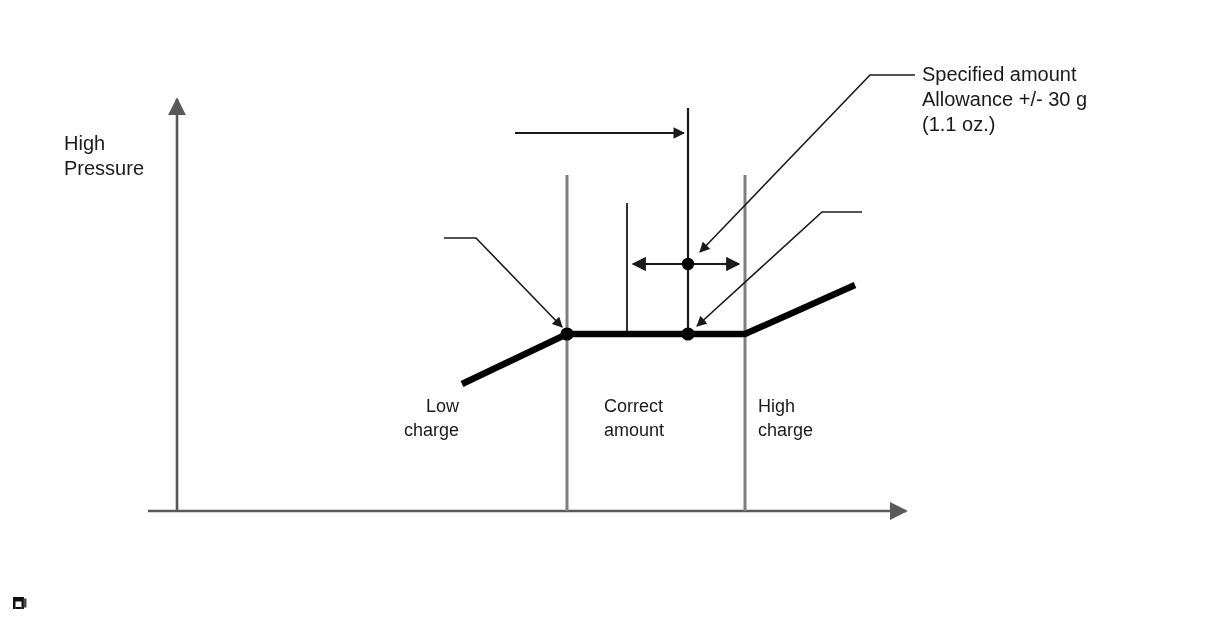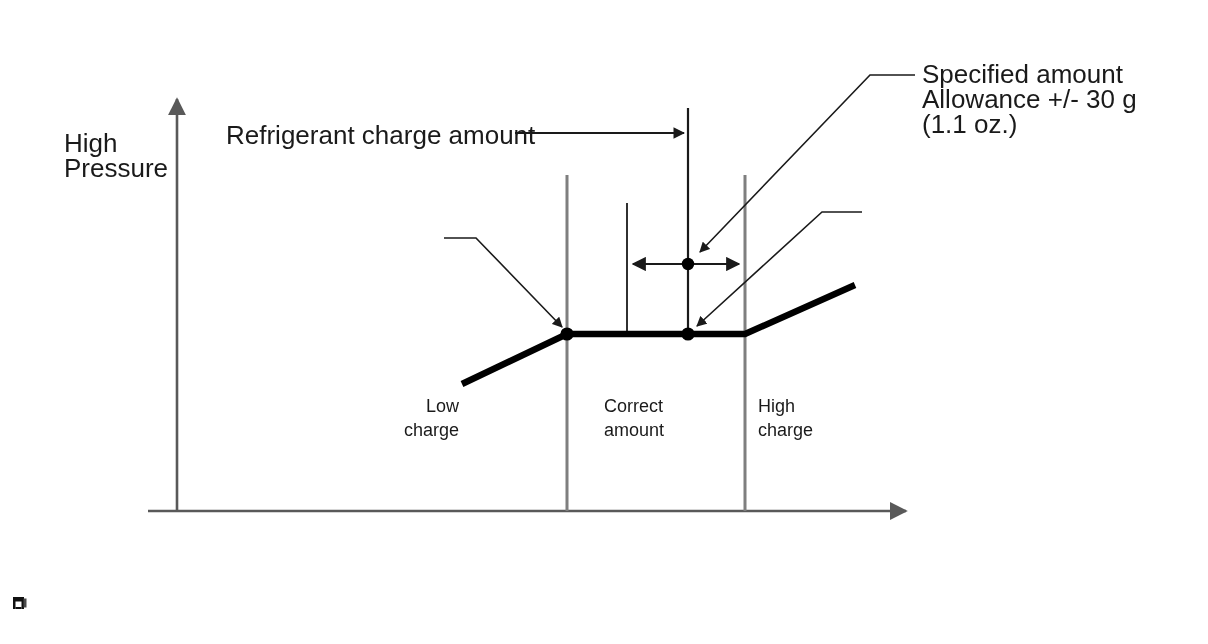--- a/index.html
+++ b/index.html
@@ -22,21 +22,21 @@
   svg.chart-svg {
     position: absolute;
     top: 0;
     left: 0;
     width: 1208px;
     height: 644px;
   }
   .lbl {
     position: absolute;
     font-family: "Liberation Sans", sans-serif;
-    font-size: 26px;
+    font-size: 20px;
     line-height: 25px;
     color: #1a1a1a;
     white-space: pre;
   }
   .lbl.small {
     font-size: 18px;
     line-height: 24px;
   }
   #axis-y-label    { left: 64px;  top: 131px; }
   #axis-x-label    { left: 479px; top: 530px; }
@@ -113,21 +113,20 @@
 
     <g>
       <polyline points="444,238 476,238 562,327" fill="none" stroke="#1a1a1a" stroke-width="1.6" marker-end="url(#arrowThin)"></polyline>
     </g>
   </svg>
 
   <div class="lbl" id="axis-y-label">High
 Pressure</div>
 
 
-  <div class="lbl" id="ann-refrigerant">Refrigerant charge amount</div>
 
   <div class="lbl" id="ann-specified">Specified amount
 Allowance +/- 30 g
 (1.1 oz.)</div>
 
 
 
   <div class="lbl small" id="zone-low">Low
 charge</div>
 

